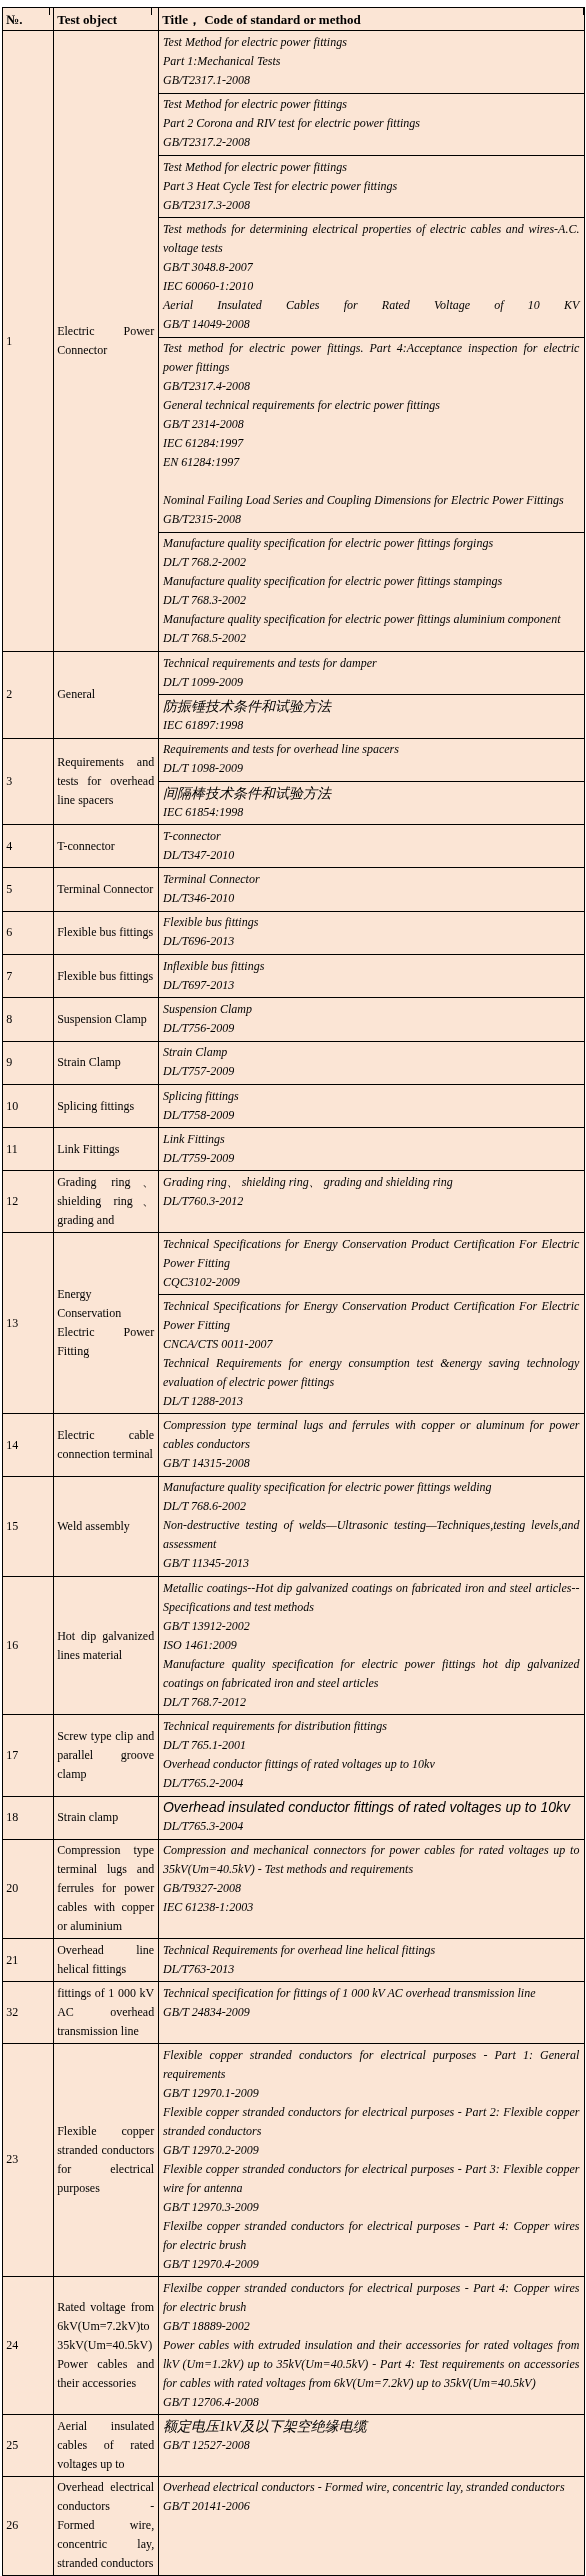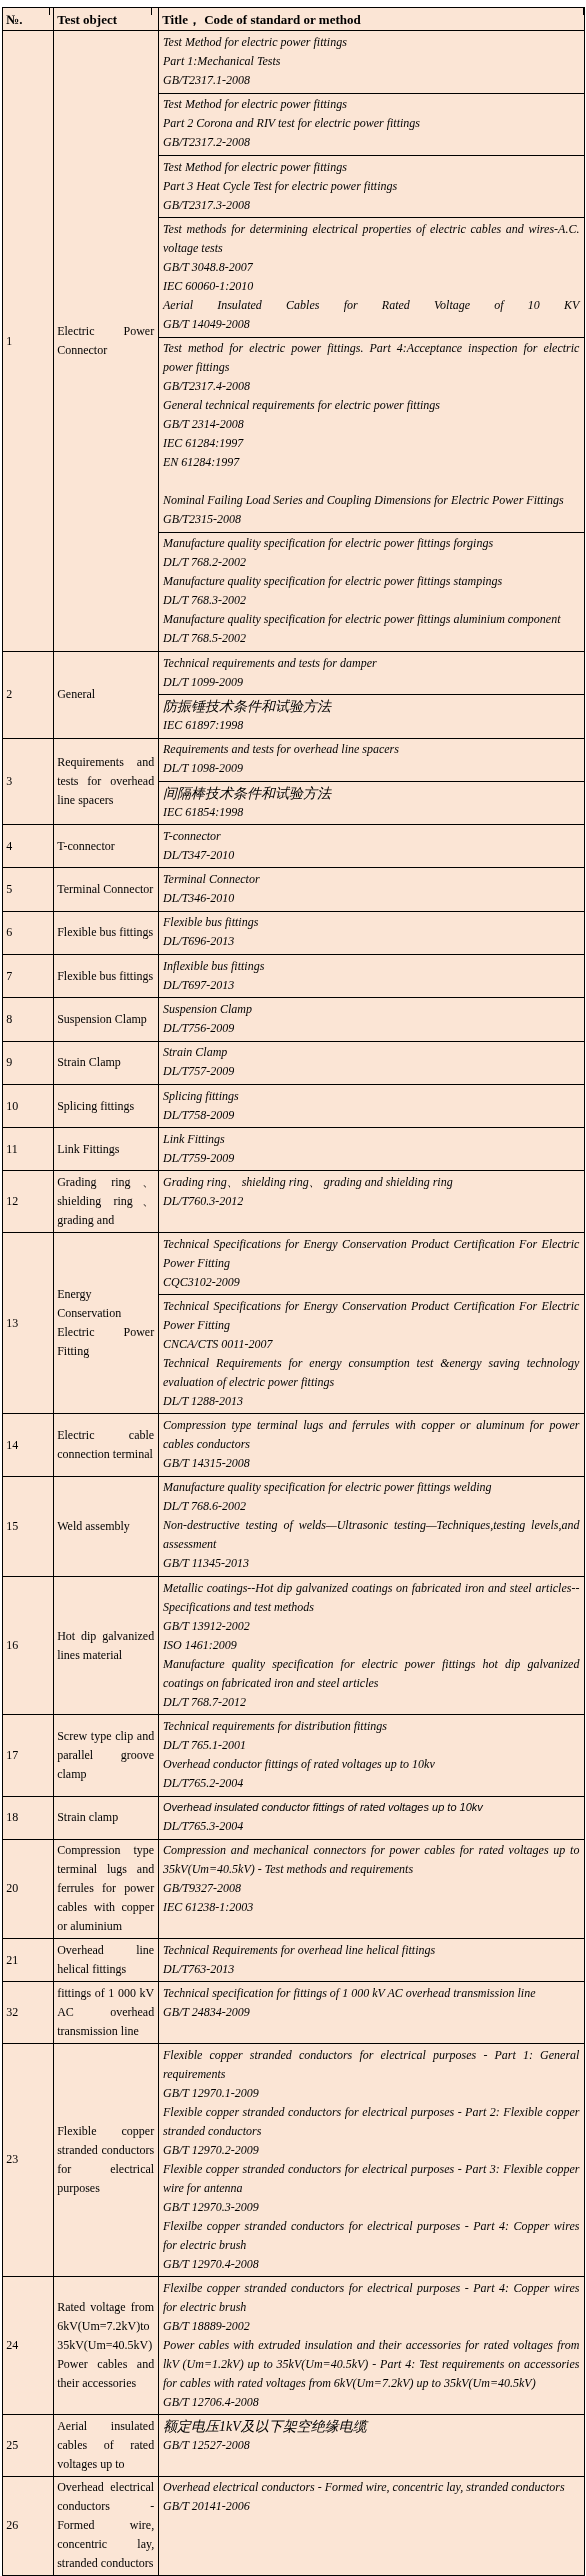--- a/index.html
+++ b/index.html
@@ -68,21 +68,21 @@
   }
   .line {
     text-align: justify;
     min-height: 19px;
   }
   .line.stretch {
     text-align-last: justify;
   }
   .line.sans {
     font-family: "Liberation Sans", "DejaVu Sans", sans-serif;
-    font-size: 11px;
+    font-size: 14px;
   }
   .line.cjk {
     font-size: 14px;
   }
   .line.blank {
     height: 19px;
   }
 </style>
 </head>
 <body>
@@ -376,21 +376,21 @@
           <td class="obj">Flexible copper stranded conductors for electrical purposes</td>
           <td class="std">
             <div class="subcell">
               <div class="line">Flexible copper stranded conductors for electrical purposes - Part 1: General requirements</div>
               <div class="line">GB/T 12970.1-2009</div>
               <div class="line">Flexible copper stranded conductors for electrical purposes - Part 2: Flexible copper stranded conductors</div>
               <div class="line">GB/T 12970.2-2009</div>
               <div class="line">Flexible copper stranded conductors for electrical purposes - Part 3: Flexible copper wire for antenna</div>
               <div class="line">GB/T 12970.3-2009</div>
               <div class="line">Flexilbe copper stranded conductors for electrical purposes - Part 4: Copper wires for electric brush</div>
-              <div class="line">GB/T 12970.4-2008</div>
+              <div class="line">GB/T 12970.4-2009</div>
             </div>
           </td>
         </tr>
         <tr>
           <td class="num">24</td>
           <td class="obj">Rated voltage from 6kV(Um=7.2kV)to 35kV(Um=40.5kV) Power cables and their accessories</td>
           <td class="std">
             <div class="subcell">
               <div class="line">Flexilbe copper stranded conductors for electrical purposes - Part 4: Copper wires for electric brush</div>
               <div class="line">GB/T 18889-2002</div>

